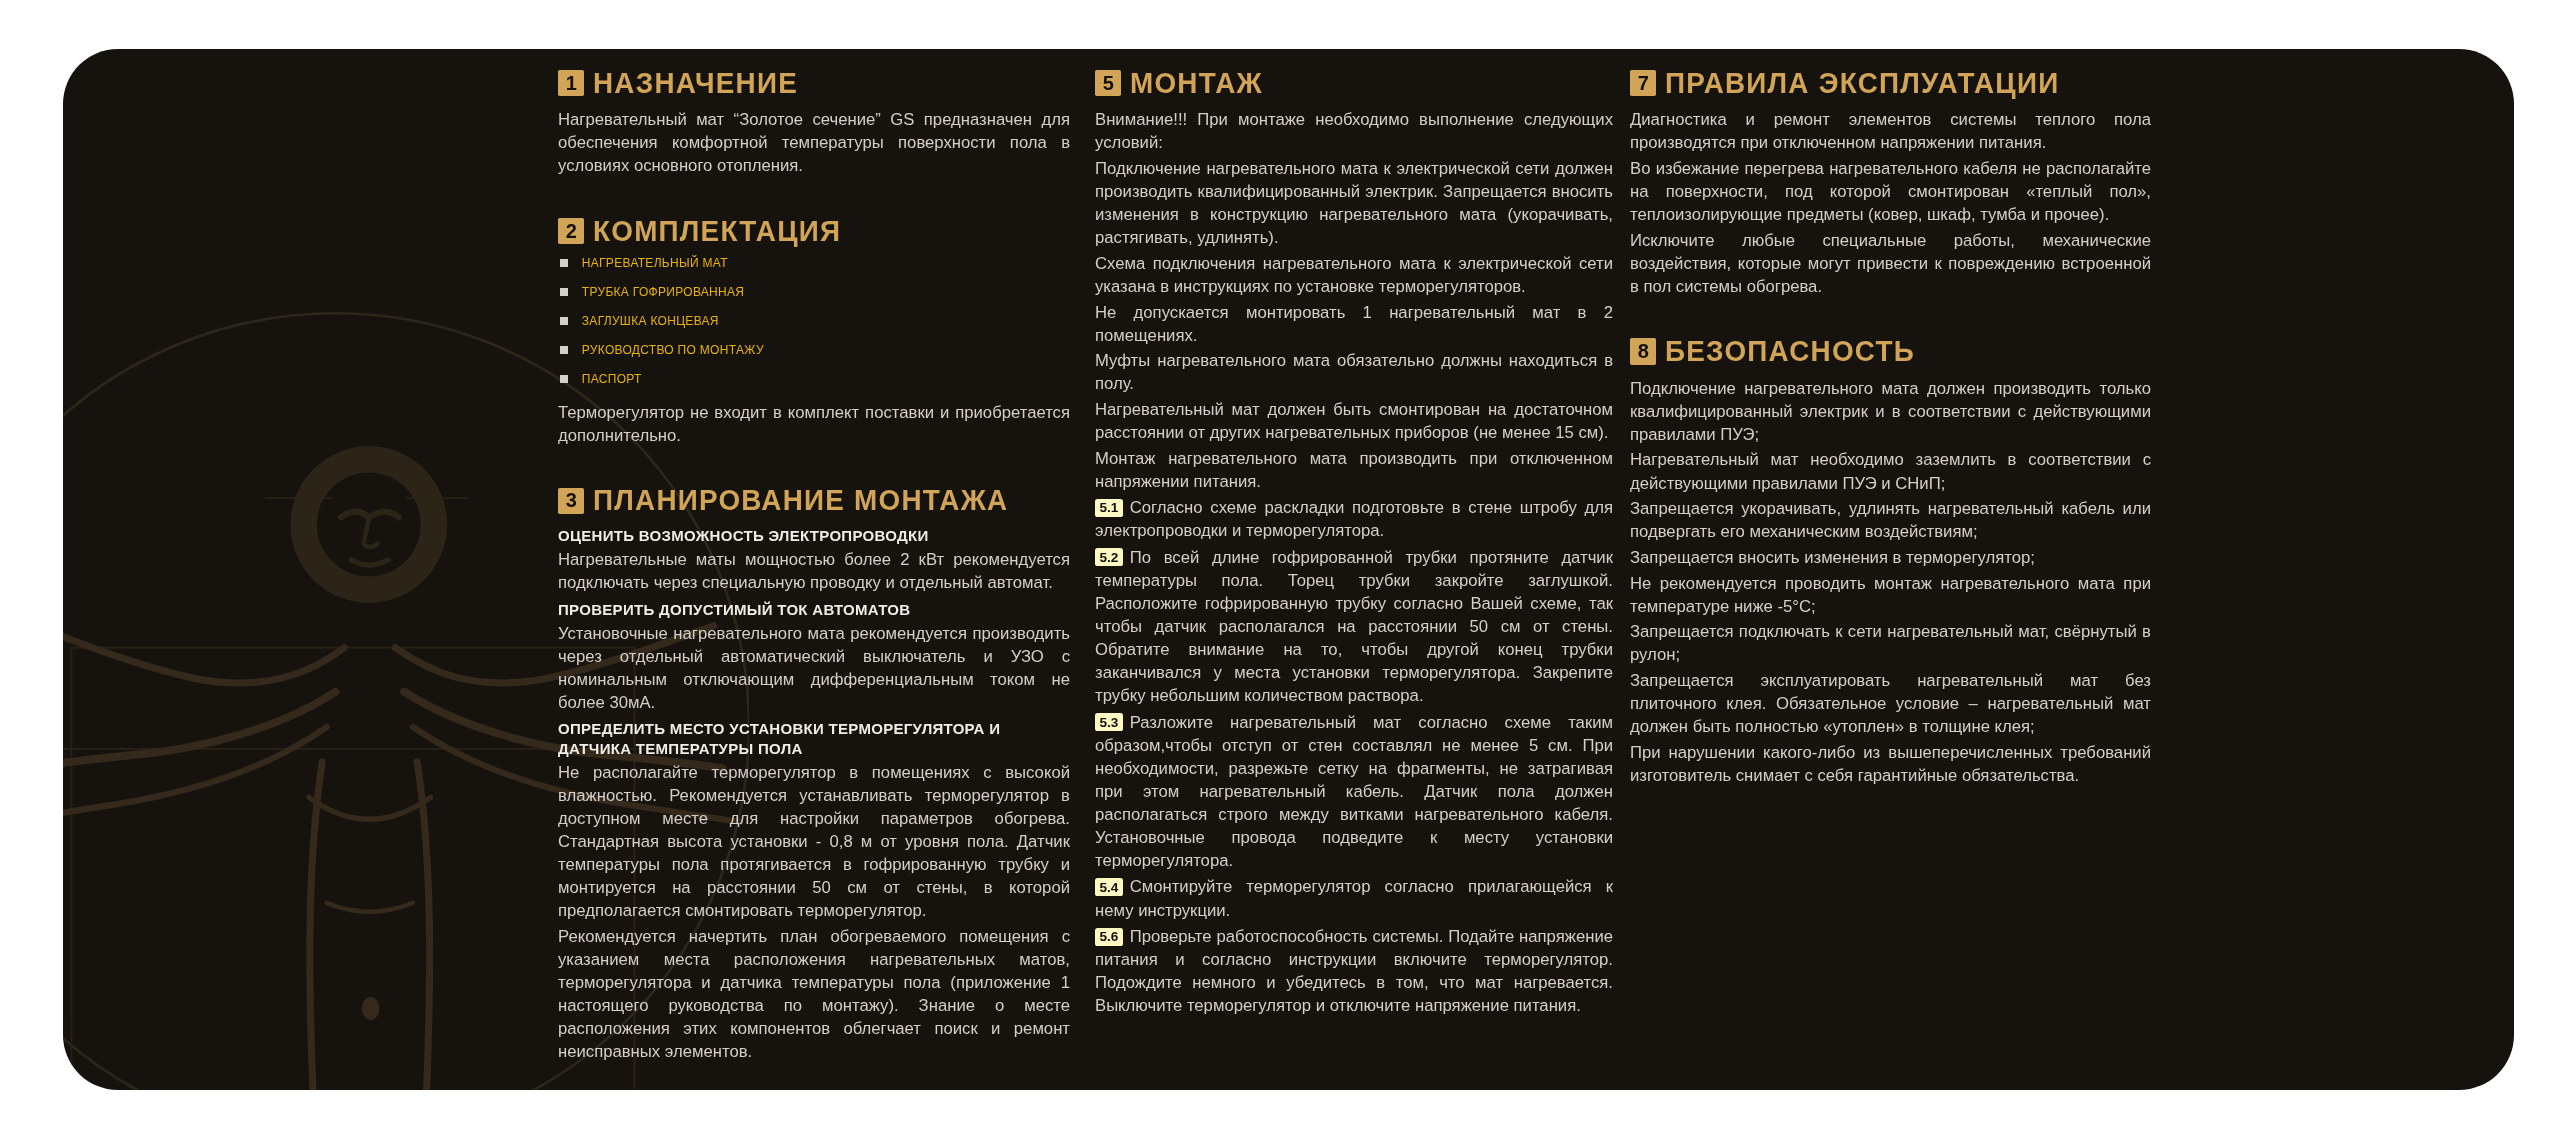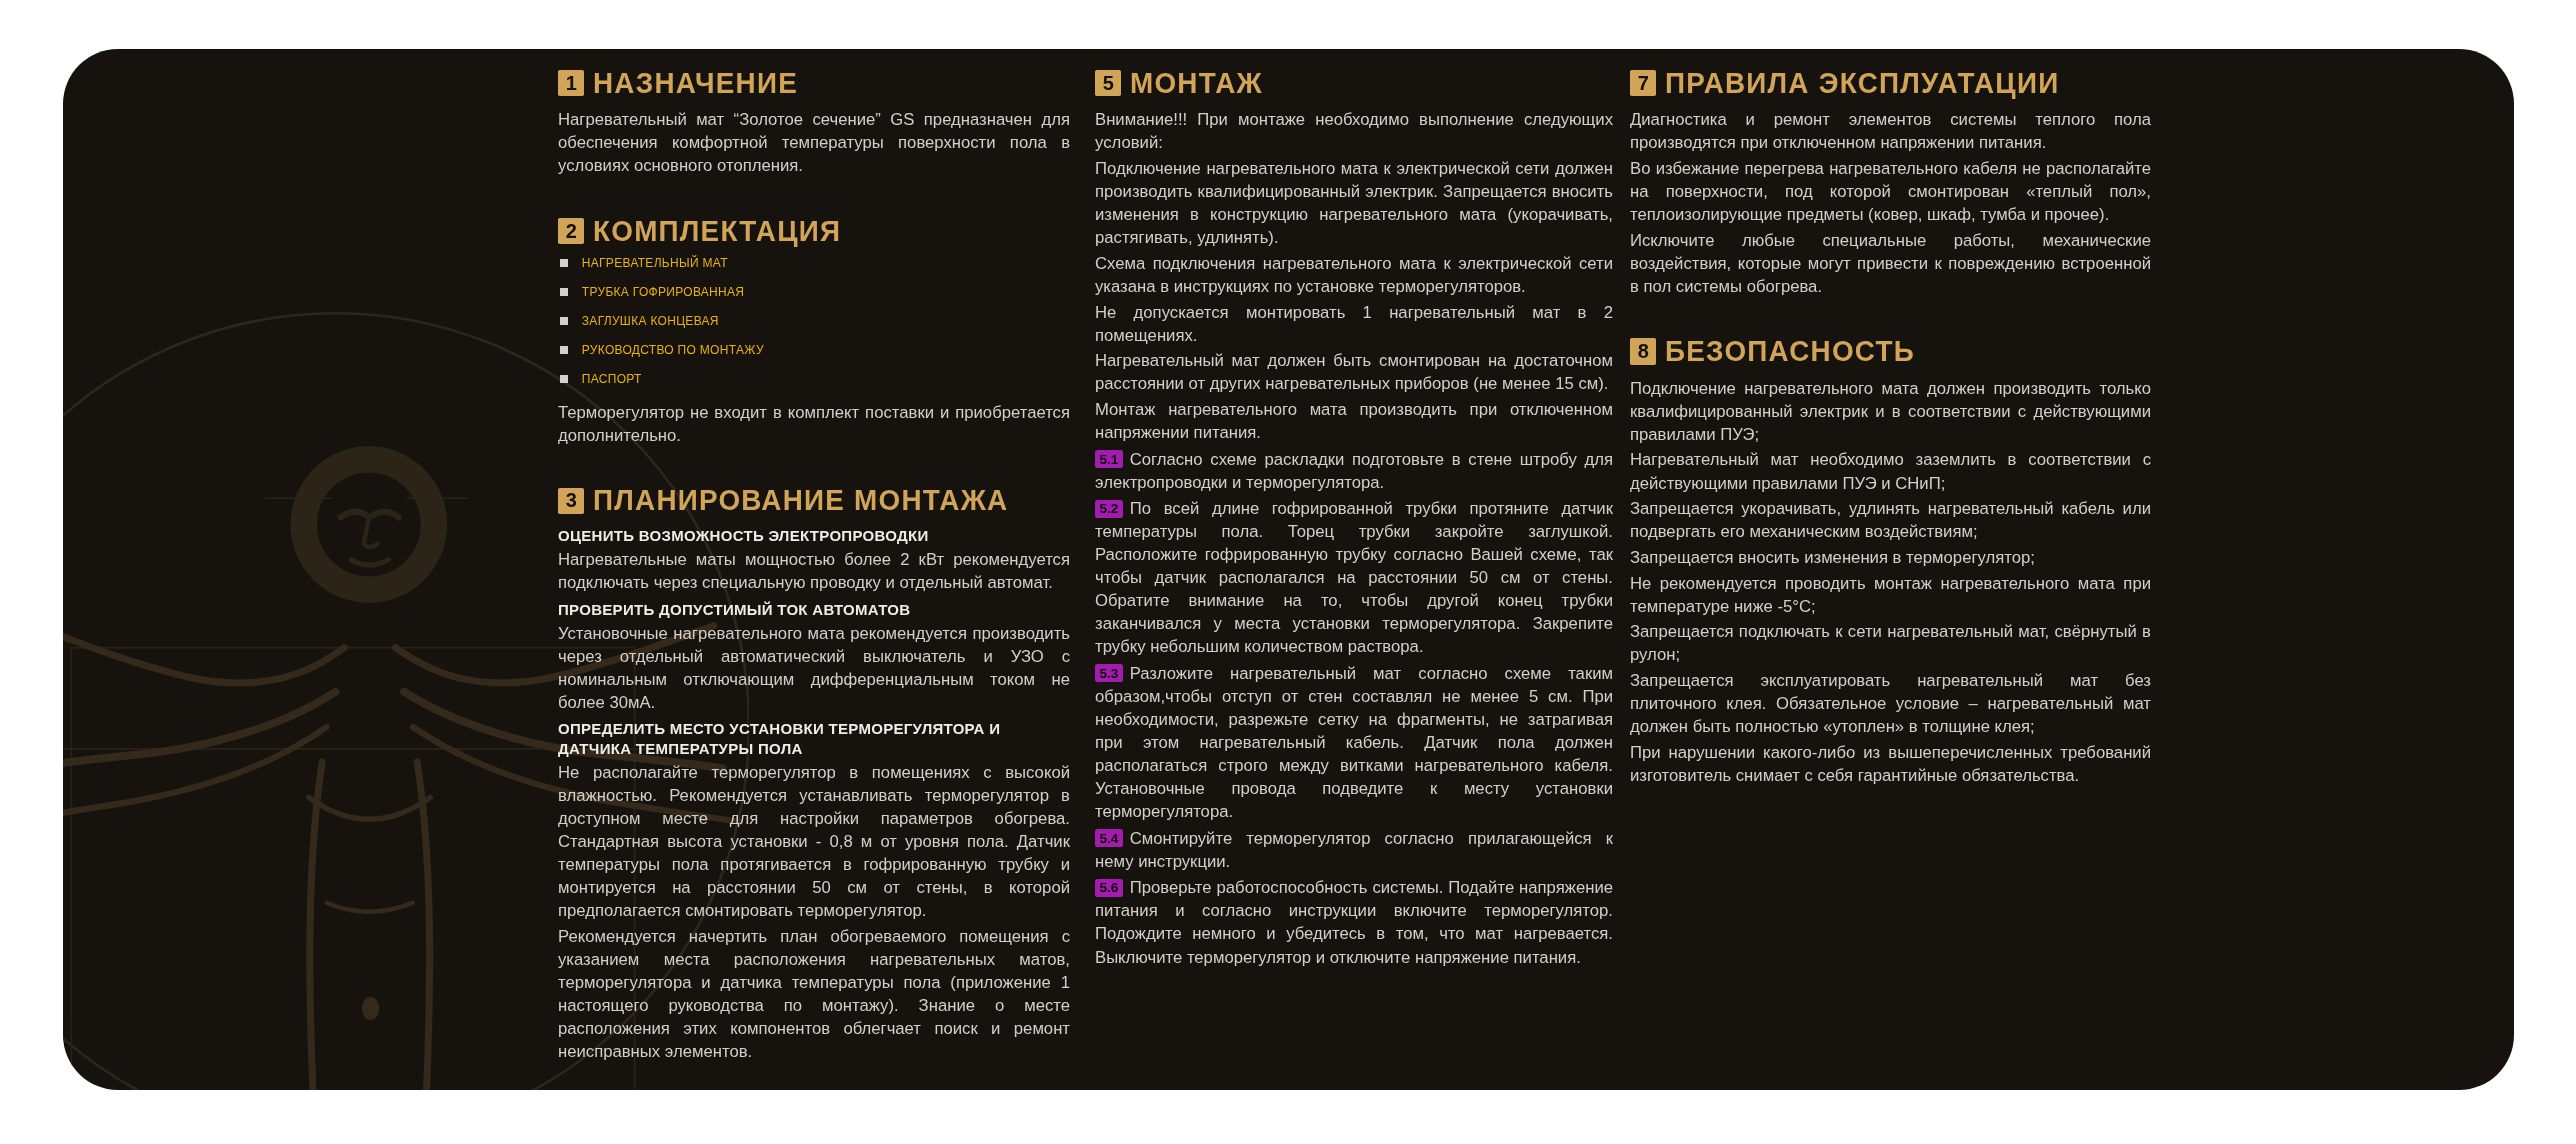--- a/index.html
+++ b/index.html
@@ -41,21 +41,21 @@
   }
   ul.bullets{list-style:none;margin:8.8px 0 12.3px 0;padding:0;}
   ul.bullets li{
     display:flex;align-items:center;color:#eab308;font-size:12px;
     margin-bottom:15px;letter-spacing:0.3px;
   }
   .bullet-square{width:8px;height:8px;background:#d4d0c9;margin:0 14px 0 1.8px;flex:0 0 auto;}
 
   .step{margin-top:3.5px;}
   .step-badge{
-    display:inline-block;background:#a21caf;color:#12100c;font-weight:bold;
+    display:inline-block;background:#fef9c3;color:#12100c;font-weight:bold;
     font-size:13.6px;line-height:1;padding:2.6px 4.4px 1.8px 4.4px;border-radius:2.6px;
     margin-right:7px;position:relative;top:-0.9px;
   }
 </style>
 </head>
 <body>
 
 <div class="card">
 
   <svg class="vitruvian" width="704" height="933" viewBox="0 0 800 1060" fill="none">
@@ -144,20 +144,21 @@
   <div class="col" id="col-1">
       <div class="section">
         <div class="section-heading">
           <span class="num-badge">5</span>
           <span class="heading-text">МОНТАЖ</span>
         </div>
         <p class="p">Внимание!!! При монтаже необходимо выполнение следующих условий:</p>
         <p class="p">Подключение нагревательного мата к электрической сети должен производить квалифицированный электрик. Запрещается вносить изменения в конструкцию нагревательного мата (укорачивать, растягивать, удлинять).</p>
         <p class="p">Схема подключения нагревательного мата к электрической сети указана в инструкциях по установке терморегуляторов.</p>
         <p class="p">Не допускается монтировать 1 нагревательный мат в 2 помещениях.</p>
+        <p class="p">Муфты нагревательного мата обязательно должны находиться в полу.</p>
         <p class="p">Нагревательный мат должен быть смонтирован на достаточном расстоянии от других нагревательных приборов (не менее 15 см).</p>
         <p class="p">Монтаж нагревательного мата производить при отключенном напряжении питания.</p>
         <p class="p step"><span class="step-badge">5.1</span><span>Согласно схеме раскладки подготовьте в стене штробу для электропроводки и терморегулятора.</span></p>
         <p class="p step"><span class="step-badge">5.2</span><span>По всей длине гофрированной трубки протяните датчик температуры пола. Торец трубки закройте заглушкой. Расположите гофрированную трубку согласно Вашей схеме, так чтобы датчик располагался на расстоянии 50 см от стены. Обратите внимание на то, чтобы другой конец трубки заканчивался у места установки терморегулятора. Закрепите трубку небольшим количеством раствора.</span></p>
         <p class="p step"><span class="step-badge">5.3</span><span>Разложите нагревательный мат согласно схеме таким образом,чтобы отступ от стен составлял не менее 5 см. При необходимости, разрежьте сетку на фрагменты, не затрагивая при этом нагревательный кабель. Датчик пола должен располагаться строго между витками нагревательного кабеля. Установочные провода подведите к месту установки терморегулятора.</span></p>
         <p class="p step"><span class="step-badge">5.4</span><span>Смонтируйте терморегулятор согласно прилагающейся к нему инструкции.</span></p>
         <p class="p step"><span class="step-badge">5.6</span><span>Проверьте работоспособность системы. Подайте напряжение питания и согласно инструкции включите терморегулятор. Подождите немного и убедитесь в том, что мат нагревается. Выключите терморегулятор и отключите напряжение питания.</span></p>
       </div>
     </div>
   <div class="col" id="col-2">

